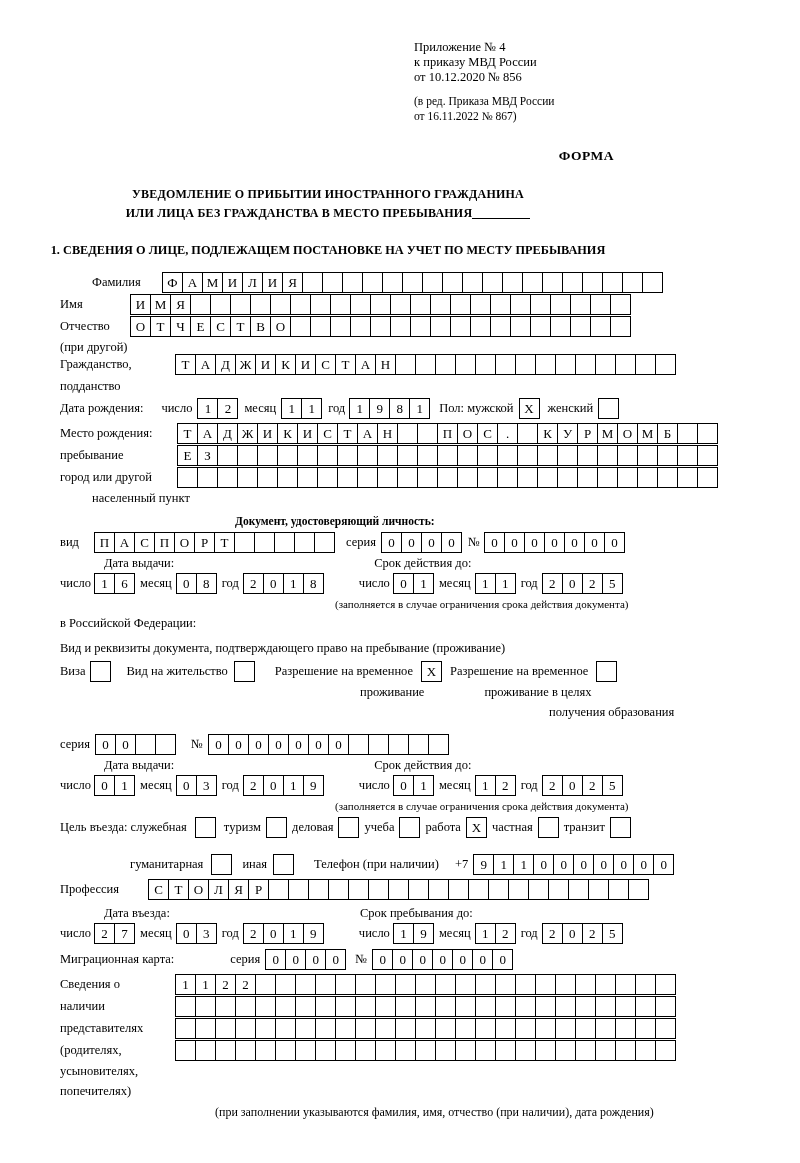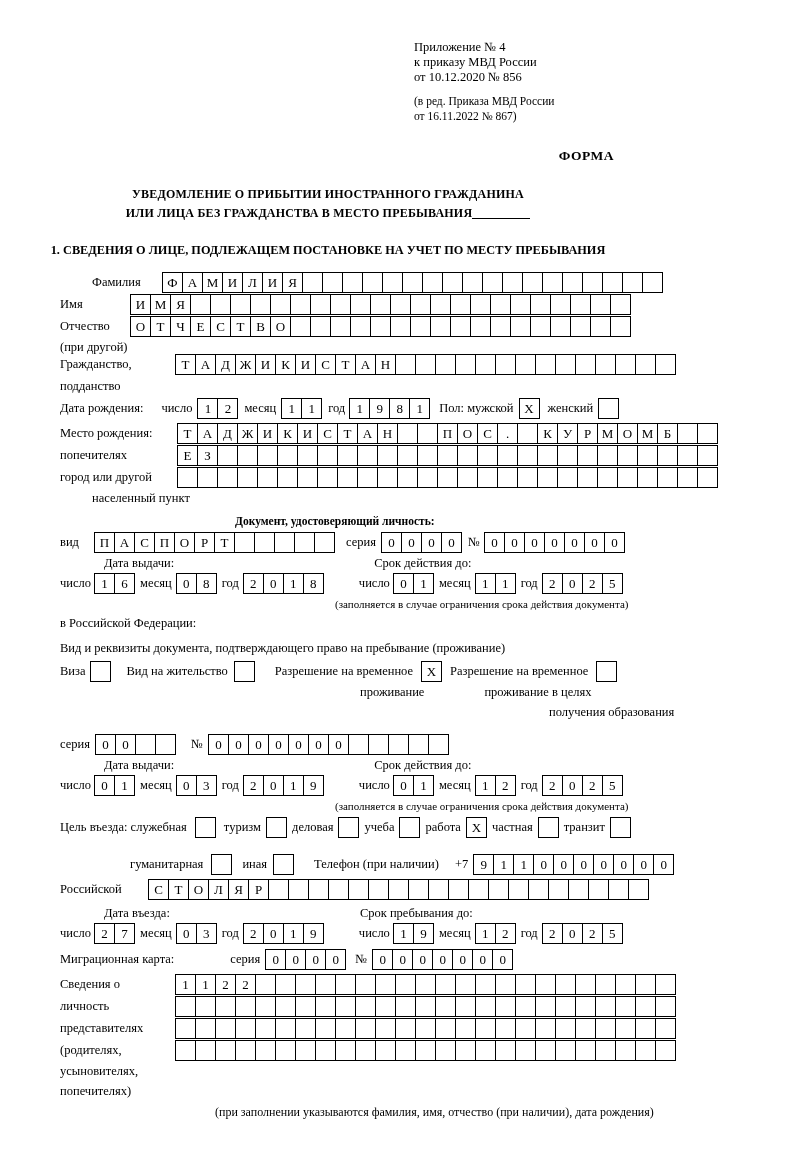--- a/index.html
+++ b/index.html
@@ -261,21 +261,21 @@
           <span class="cell">Р</span>
           <span class="cell">М</span>
           <span class="cell">О</span>
           <span class="cell">М</span>
           <span class="cell">Б</span>
           <span class="cell"></span>
           <span class="cell"></span>
         </span>
     </div>
     <div class="row" style="padding-left:60px">
-      <span class="lbl" style="width:117px">попечителях</span>
+      <span class="lbl" style="width:117px">пребывание</span>
       <span class="cells">
           <span class="cell">Е</span>
           <span class="cell">З</span>
           <span class="cell"></span>
           <span class="cell"></span>
           <span class="cell"></span>
           <span class="cell"></span>
           <span class="cell"></span>
           <span class="cell"></span>
           <span class="cell"></span>
@@ -549,21 +549,21 @@
           <span class="cell">0</span>
           <span class="cell">0</span>
           <span class="cell">0</span>
           <span class="cell">0</span>
           <span class="cell">0</span>
           <span class="cell">0</span>
         </span>
     </div>
 
     <div class="row" style="padding-left:60px;margin-top:4px">
-      <span class="lbl" style="width:88px">Российской</span>
+      <span class="lbl" style="width:88px">Профессия</span>
       <span class="cells">
           <span class="cell">С</span>
           <span class="cell">Т</span>
           <span class="cell">О</span>
           <span class="cell">Л</span>
           <span class="cell">Я</span>
           <span class="cell">Р</span>
           <span class="cell"></span>
           <span class="cell"></span>
           <span class="cell"></span>
@@ -674,21 +674,21 @@
           <span class="cell"></span>
           <span class="cell"></span>
           <span class="cell"></span>
           <span class="cell"></span>
           <span class="cell"></span>
           <span class="cell"></span>
           <span class="cell"></span>
         </span>
     </div>
     <div class="row" style="padding-left:60px">
-      <span class="lbl" style="width:115px">личность</span>
+      <span class="lbl" style="width:115px">наличии</span>
       <span class="cells">
           <span class="cell"></span>
           <span class="cell"></span>
           <span class="cell"></span>
           <span class="cell"></span>
           <span class="cell"></span>
           <span class="cell"></span>
           <span class="cell"></span>
           <span class="cell"></span>
           <span class="cell"></span>

